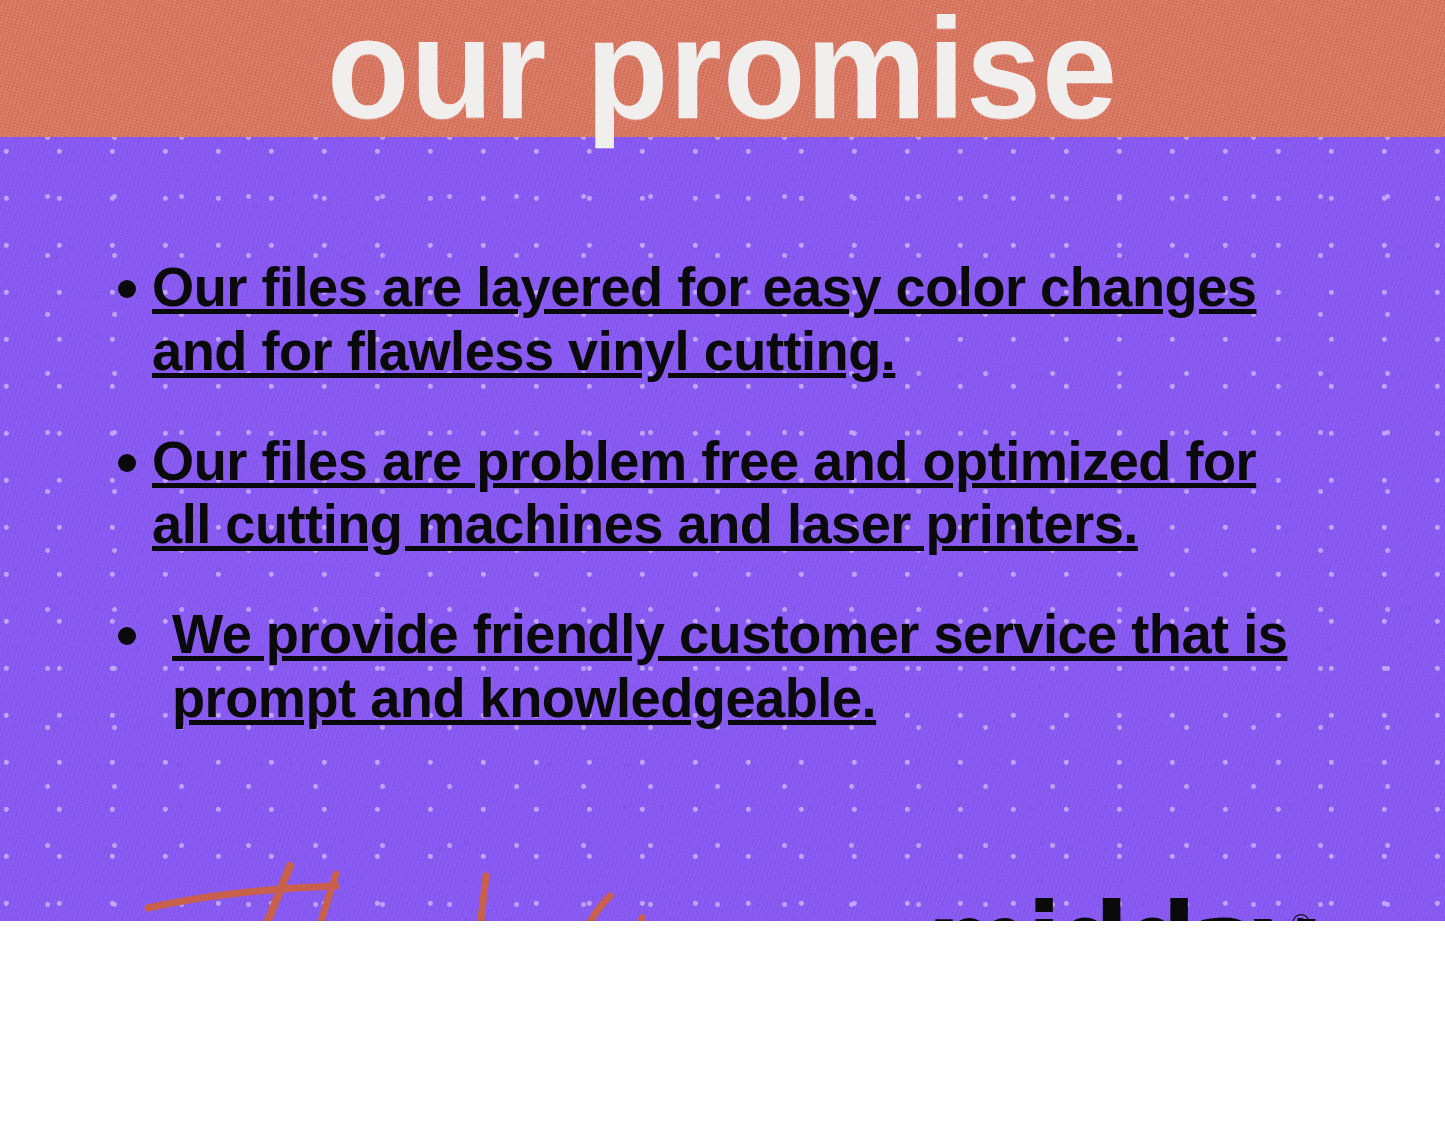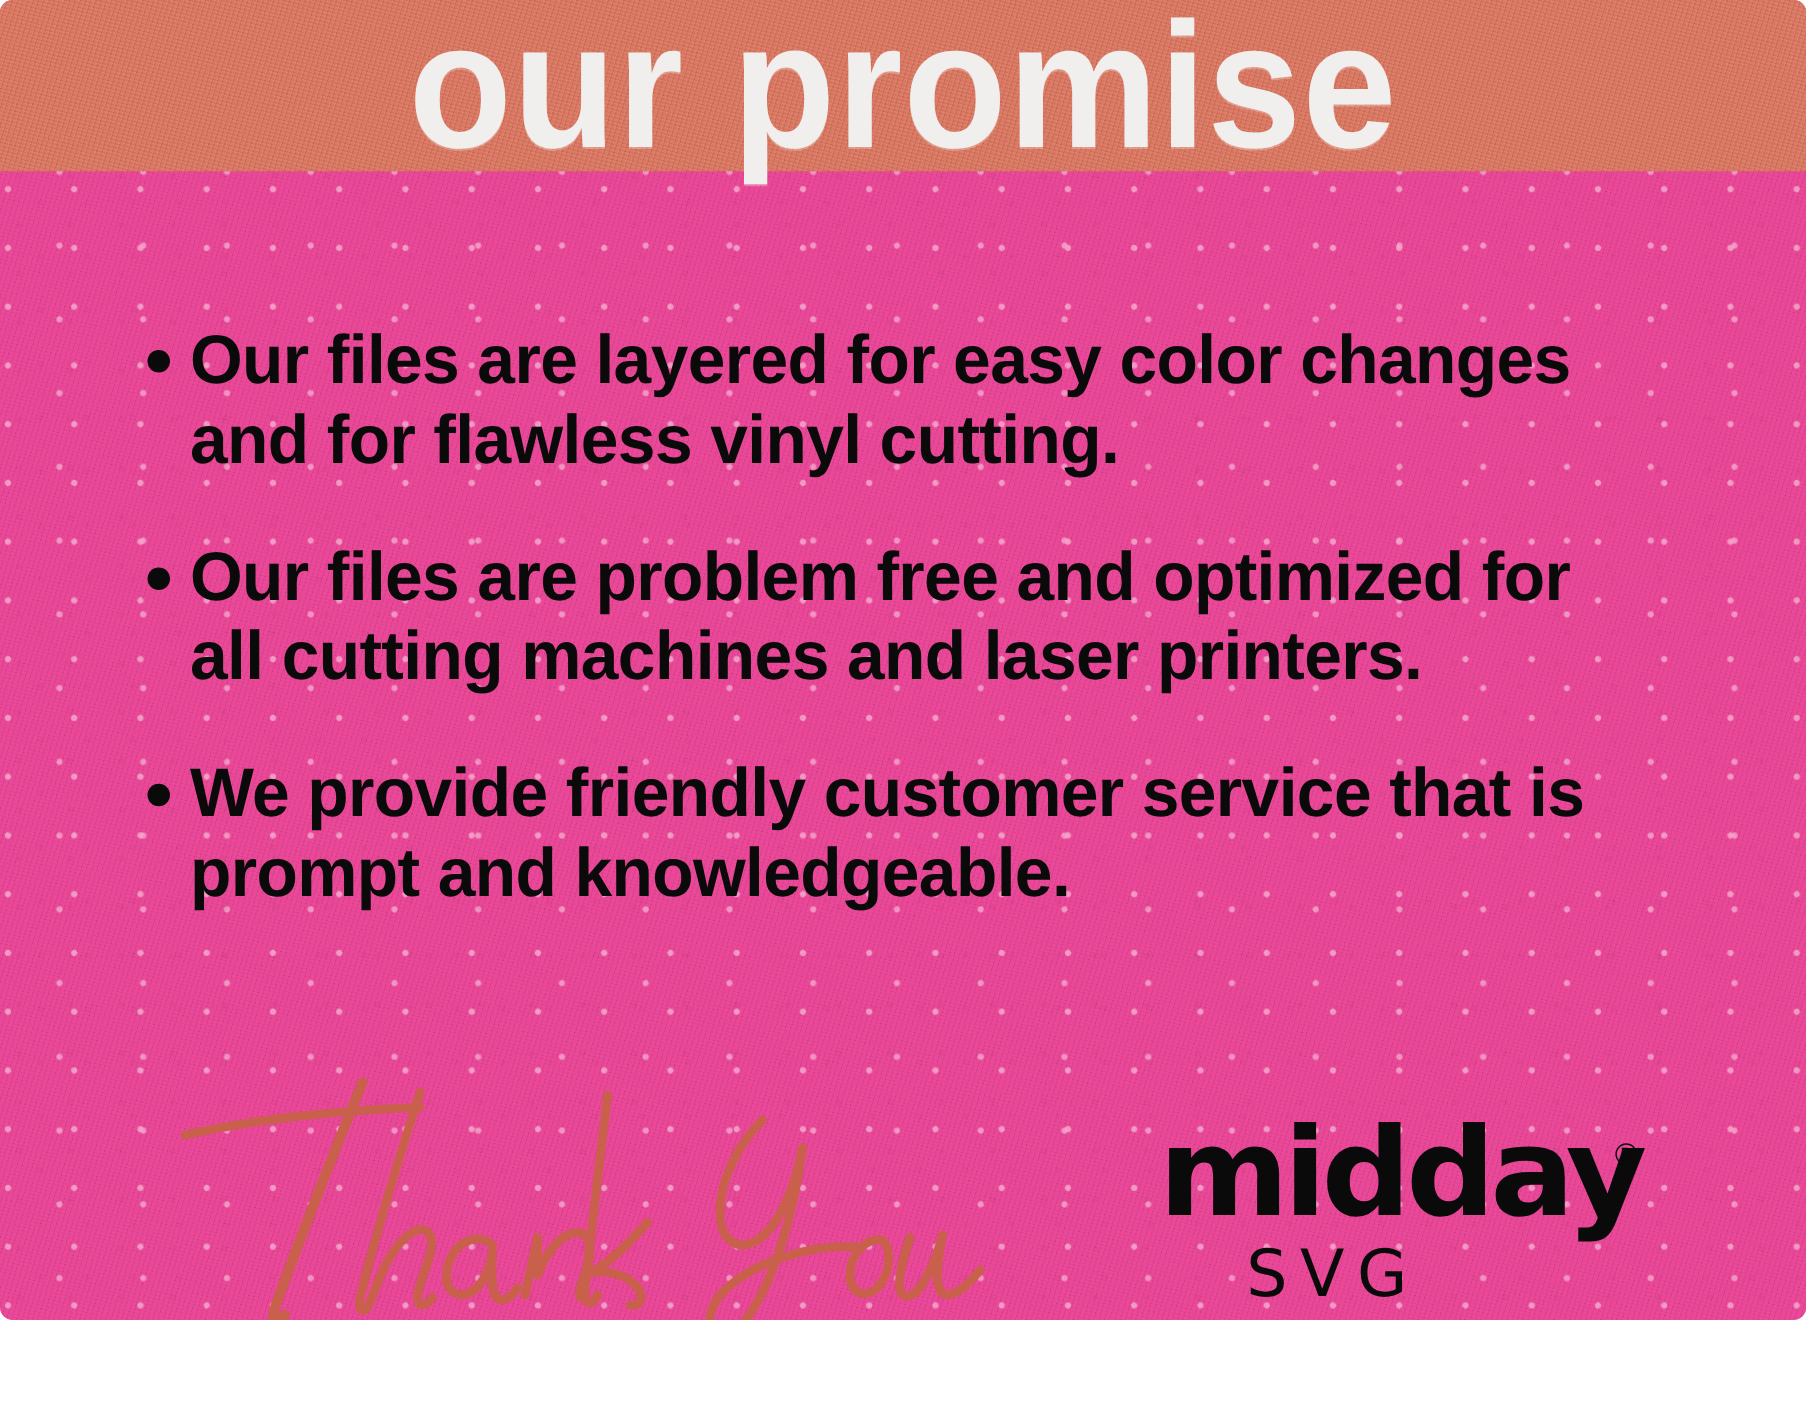--- a/index.html
+++ b/index.html
@@ -9,24 +9,23 @@
   body {
     width: 1445px;
     height: 1125px;
     overflow: hidden;
     font-family: "Liberation Sans", sans-serif;
   }
 
   #page {
     position: relative;
     width: 1445px;
-    height: 1056px;
-    background-color: #ec4899;
+    height: 921px;
+    background-color: #8b5cf6;
     overflow: hidden;
-    border-radius: 10px;
   }
 
   
   .paper-texture {
     position: absolute;
     inset: 0;
     pointer-events: none;
     opacity: 0.85;
     background-image:
       repeating-linear-gradient(107deg, rgba(255,255,255,0.85) 0px, rgba(255,255,255,0.85) 1px, rgba(170,170,172,0.16) 1px, rgba(170,170,172,0.16) 2px, rgba(255,255,255,0.6) 2px, rgba(255,255,255,0.6) 4px),
@@ -97,22 +96,23 @@
     left: 118px;
     top: 256px;
     width: 1220px;
     z-index: 4;
   }
   .promise-item {
     display: flex;
     align-items: flex-start;
     margin-bottom: 46px;
     color: #0a0a0a;
-  }
-  .promise-item:last-child { margin-bottom: 0; }
+    text-decoration: underline;
+  }
+  .promise-item:last-child { margin-bottom: 0; gap: 20px; }
 
   .bullet-dot {
     flex: 0 0 auto;
     width: 18px;
     height: 18px;
     border-radius: 50%;
     background: #0a0a0a;
     margin-top: 24px;
     margin-right: 16px;
   }

